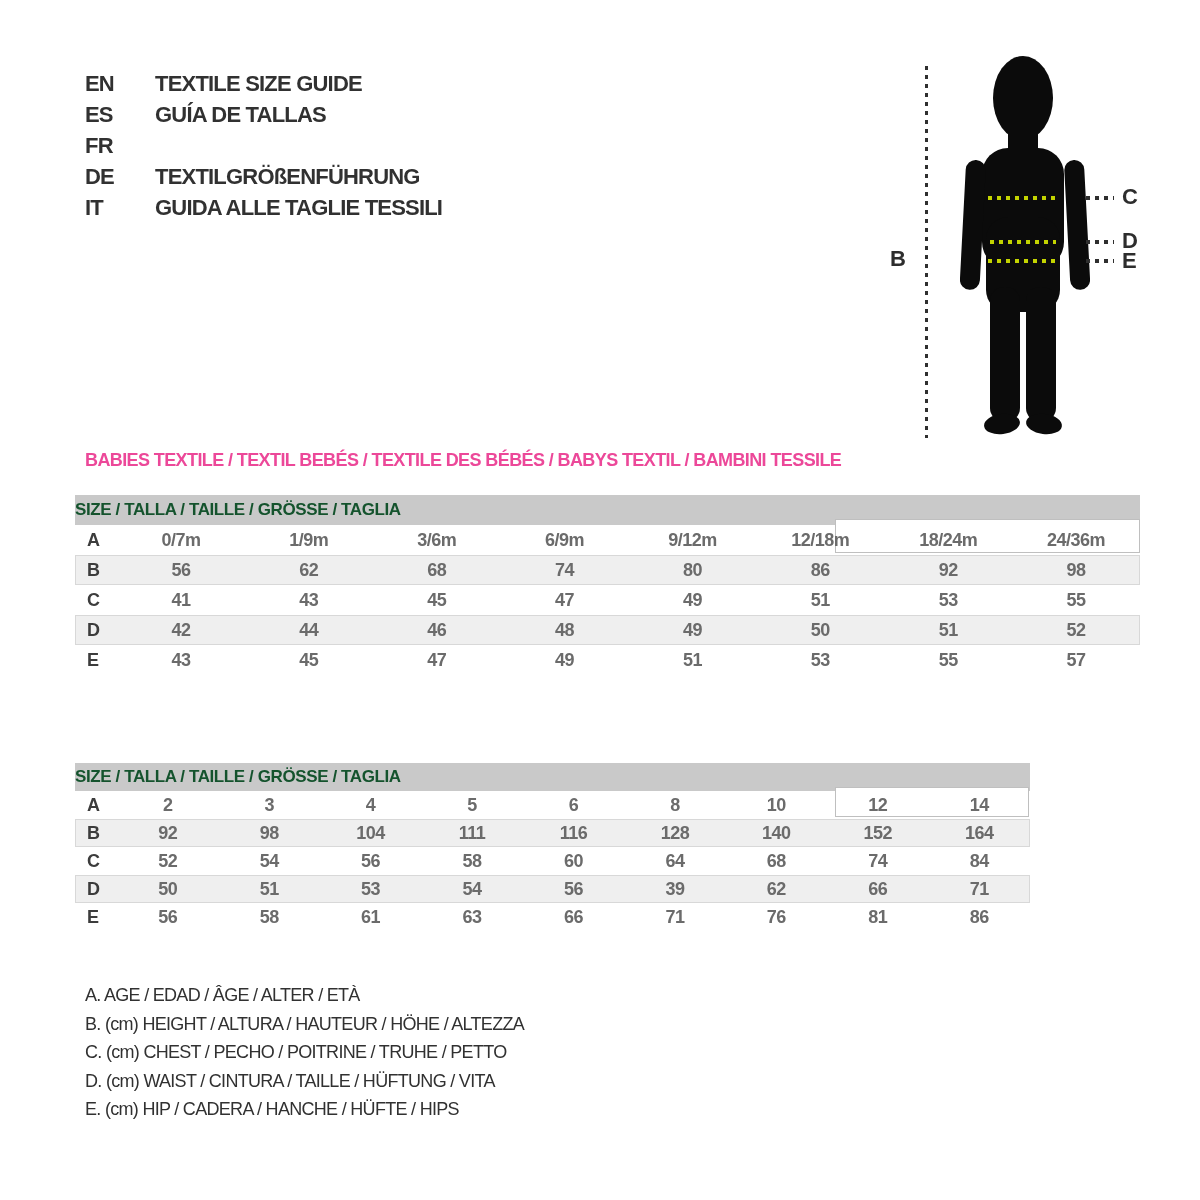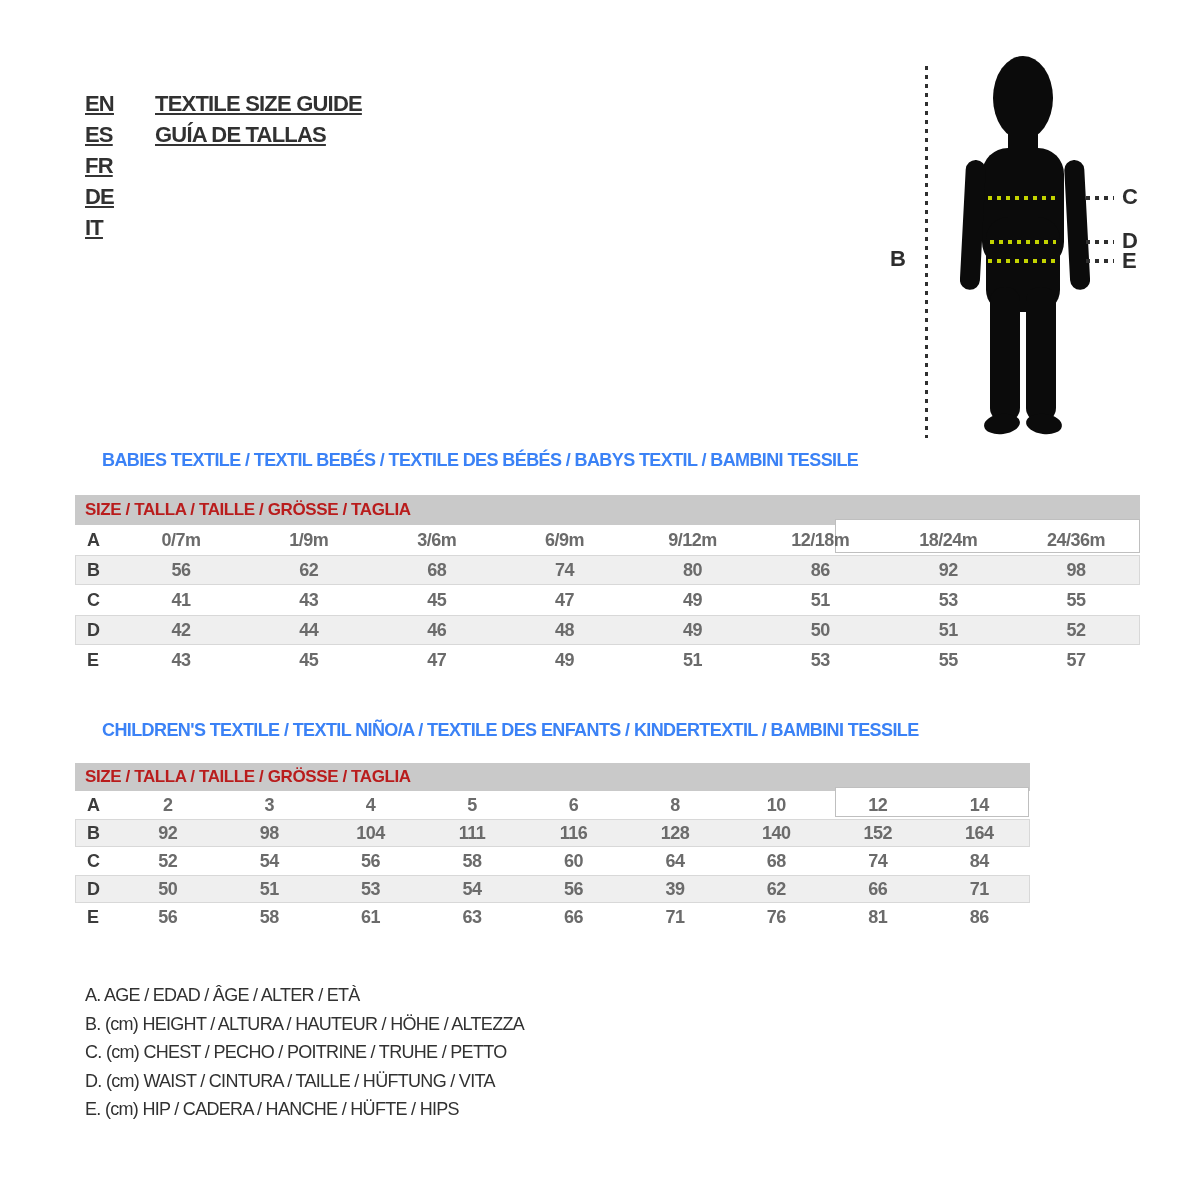--- a/index.html
+++ b/index.html
@@ -3,21 +3,21 @@
 <meta charset="utf-8">
 <style>
   html,body { margin:0; padding:0; background:#ffffff; }
   .canvas {
     position:relative; width:1200px; height:1200px; background:#ffffff;
     font-family:"Liberation Sans","DejaVu Sans",sans-serif; color:#343434;
     overflow:hidden;
   }
 
   
-  .lang-block { position:absolute; left:85px; top:88px;text-decoration:underline; }
+  .lang-block { position:absolute; left:85px; top:68px; }
   .lang-row { display:flex; height:31px; line-height:31px; }
   .lang-code, .lang-label {
     font-size:22px; font-weight:bold; letter-spacing:-0.8px; color:#313131;
     white-space:nowrap;
   }
   .lang-code { width:70px; }
 
   
   .figure { position:absolute; left:870px; top:40px; width:330px; height:410px; }
   .figure svg { position:absolute; left:90px; top:12px; }
@@ -36,32 +36,32 @@
   .e-dark   { left:216px; top:219px; width:28px; }
   .mlabel { position:absolute; font-size:22px; font-weight:bold; color:#2d2d2d; line-height:22px; }
   .lbl-b { left:20px;  top:208px; }
   .lbl-c { left:252px; top:146px; }
   .lbl-d { left:252px; top:190px; }
   .lbl-e { left:252px; top:210px; }
 
   
   .section-title {
     position:absolute; left:85px; font-size:18px; font-weight:bold;
-    letter-spacing:-0.6px; color:#3b82f6; white-space:nowrap;margin-left:17px;
+    letter-spacing:-0.6px; color:#ec4899; white-space:nowrap;
   }
   .title-babies { top:450px; }
   .title-children { top:720px; }
 
   
   .size-table { position:absolute; left:75px; background:#ffffff; }
   .size-table.babies { top:495px; width:1065px; }
   .size-table.children { top:763px; width:955px; }
   .band {
-    background:#c9c9c9; color:#b91c1c; font-weight:bold; font-size:17px;
-    letter-spacing:-0.4px; padding-left:10px; box-sizing:border-box; white-space:nowrap;
+    background:#c9c9c9; color:#14532d; font-weight:bold; font-size:17px;
+    letter-spacing:-0.4px; box-sizing:border-box; white-space:nowrap;
   }
   .babies .band { height:30px; line-height:30px; }
   .children .band { height:28px; line-height:28px; }
   .trow { display:flex; position:relative; }
   .babies .trow { height:30px; line-height:30px; }
   .children .trow { height:28px; line-height:28px; }
   .trow.striped { background:#efefef; box-shadow:inset 0 0 0 1px #d8d8d8; }
   .rlabel {
     width:42px; padding-left:12px; box-sizing:border-box; font-weight:bold;
     font-size:18px; color:#3c3c3c; position:relative; z-index:3;
@@ -98,23 +98,25 @@
       </div>
       <div class="lang-row">
         <span class="lang-code">ES</span>
         <span class="lang-label">GUÍA DE TALLAS</span>
       </div>
       <div class="lang-row">
         <span class="lang-code">FR</span>
       </div>
       <div class="lang-row">
         <span class="lang-code">DE</span>
+        <span class="lang-label">TEXTILGRÖßENFÜHRUNG</span>
       </div>
       <div class="lang-row">
         <span class="lang-code">IT</span>
+        <span class="lang-label">GUIDA ALLE TAGLIE TESSILI</span>
       </div>
     </div>
 
   <div class="figure">
     <div class="vline"></div>
     <svg width="130" height="385" viewBox="0 0 130 385">
       <g class="silhouette">
         <ellipse cx="63" cy="46" rx="30" ry="42"></ellipse>
         <rect x="48" y="72" width="30" height="34"></rect>
         <rect x="22" y="96" width="82" height="120" rx="26"></rect>
@@ -195,21 +197,20 @@
           <span class="cell">49</span>
           <span class="cell">51</span>
           <span class="cell">53</span>
           <span class="cell">55</span>
           <span class="cell">57</span>
         </div>
       </div>
     <div class="overlay-box"></div>
   </div>
 
-  <div class="section-title title-children">CHILDREN'S TEXTILE / TEXTIL NIÑO/A / TEXTILE DES ENFANTS / KINDERTEXTIL / BAMBINI TESSILE</div>
   <div class="size-table children">
     <div class="band">SIZE / TALLA / TAILLE / GRÖSSE / TAGLIA</div>
     <div>
         <div class="trow">
           <span class="rlabel">A</span>
           <span class="cell">2</span>
           <span class="cell">3</span>
           <span class="cell">4</span>
           <span class="cell">5</span>
           <span class="cell">6</span>

